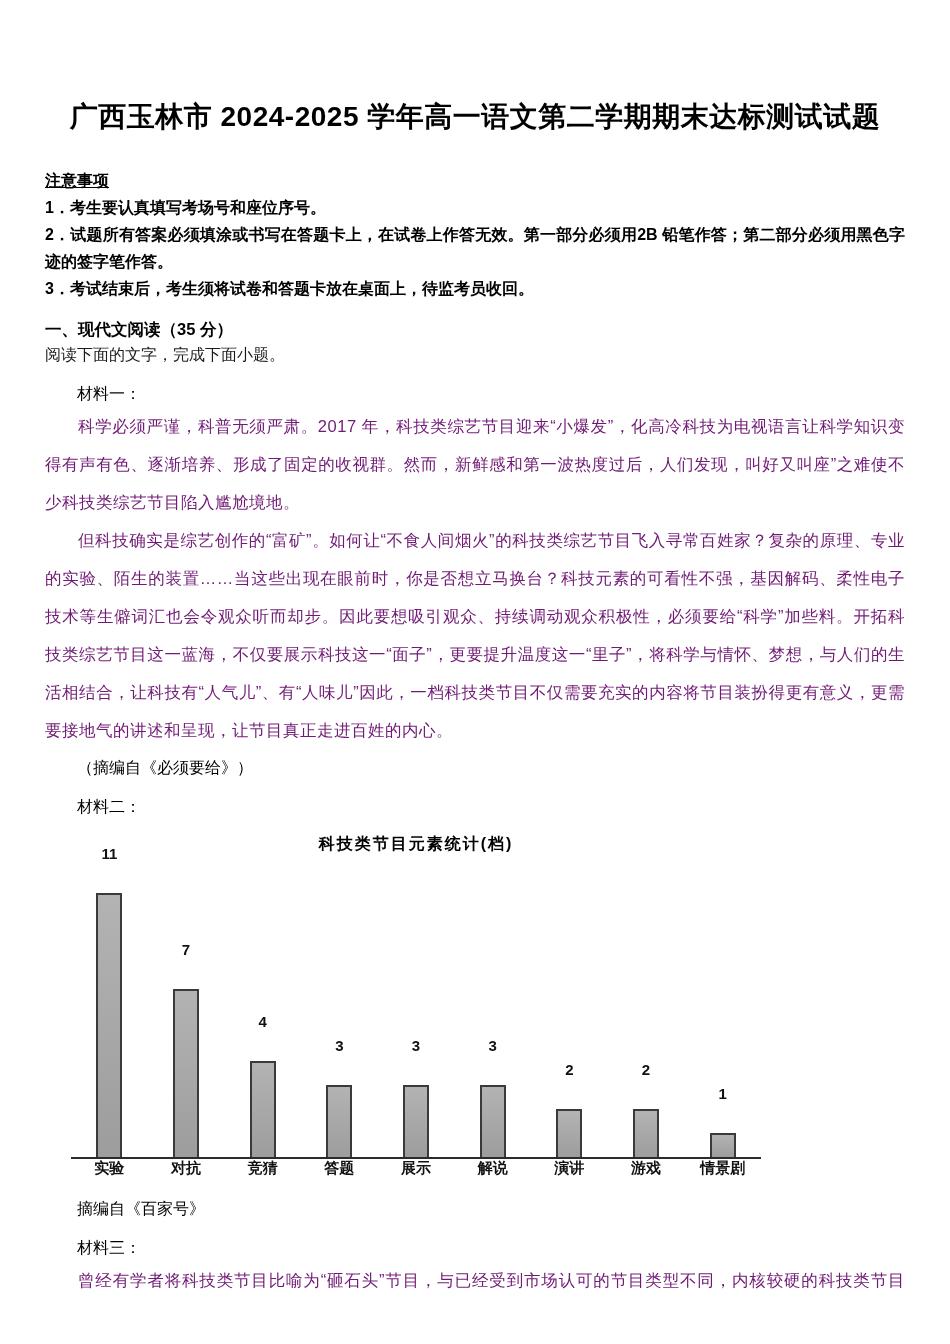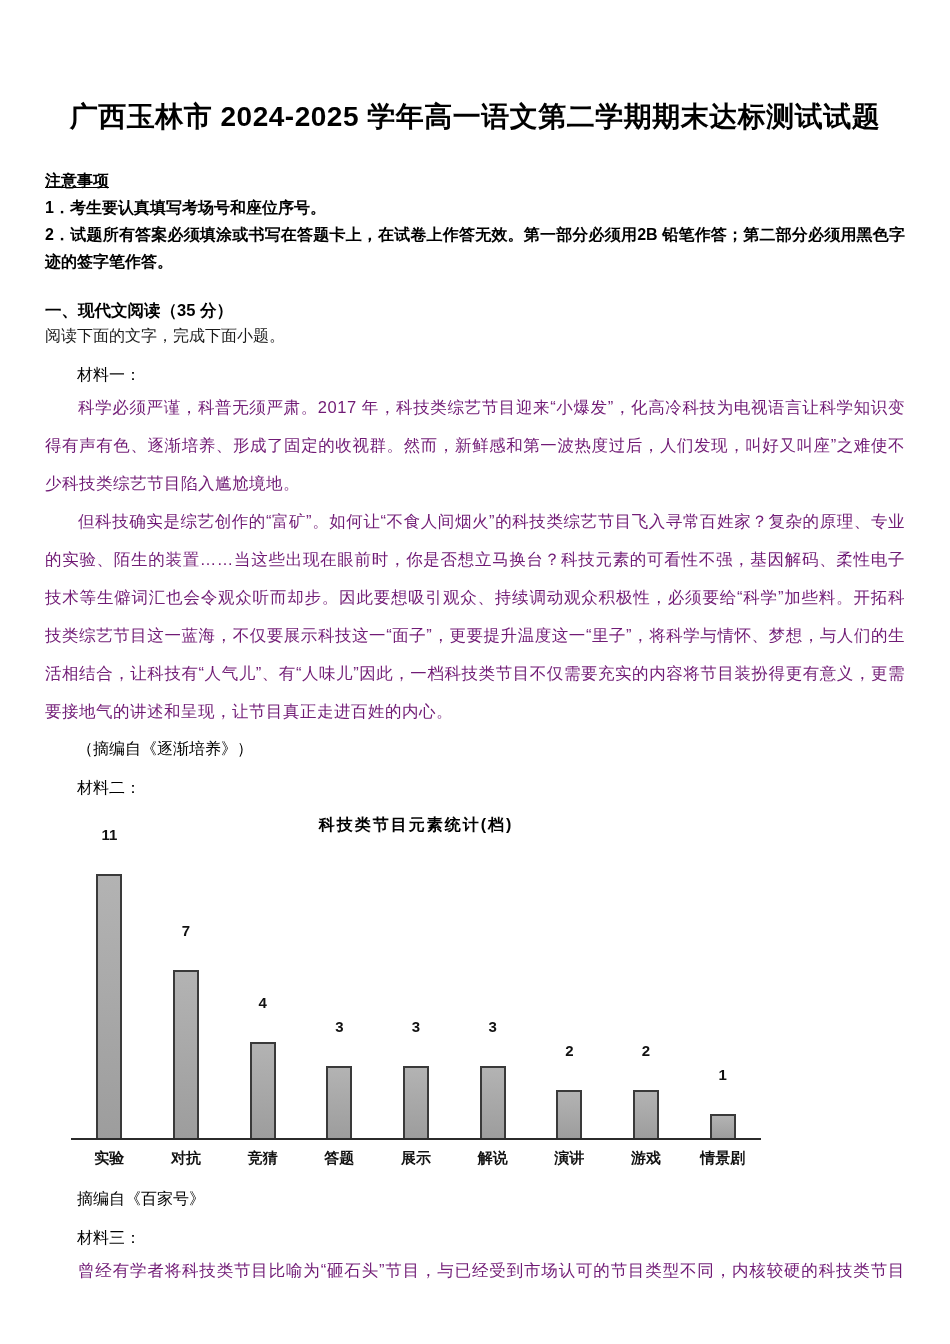--- a/index.html
+++ b/index.html
@@ -28,21 +28,21 @@
     text-decoration: underline;
   }
   .notice-item {
     font-size: 16px;
     line-height: 27px;
     font-weight: 700;
     text-align: justify;
   }
 
   .section-heading {
-    margin-top: 22px;
+    margin-top: 14px;
     font-size: 16.5px;
     font-weight: bold;
     line-height: 26px;
   }
   .section-intro {
     font-size: 16px;
     line-height: 26px;
     color: #1a1a1a;
   }
 
@@ -102,50 +102,51 @@
     font-size: 15px;
     margin-bottom: 3px;
     color: #111;
   }
   .bar {
     width: 26px;
     background: linear-gradient(180deg, #b3b3b3, #9d9d9d);
     border: 2px solid #3a3a3a;
     border-bottom: none;
   }
-  .labels-row { display: flex; margin-top: 9px; }
+  .labels-row { display: flex; margin-top: 0; }
   .label-cell {
     flex: 1;
     text-align: center;
     font-weight: bold;
     font-size: 15px;
     color: #111;
   }
   .chart-source { margin-top: 18px; }
 </style>
 </head>
 <body>
 
 <div class="page">
 
   <h1 class="title">广西玉林市 2024-2025 学年高一语文第二学期期末达标测试试题</h1>
 
   <div class="notice">
     <div class="notice-heading">注意事项</div>
     <div class="notice-item">1．考生要认真填写考场号和座位序号。</div>
     <div class="notice-item">2．试题所有答案必须填涂或书写在答题卡上，在试卷上作答无效。第一部分必须用2B 铅笔作答；第二部分必须用黑色字迹的签字笔作答。</div>
+    <div class="notice-item">3．考试结束后，考生须将试卷和答题卡放在桌面上，待监考员收回。</div>
   </div>
 
   <div class="section-heading">一、现代文阅读（35 分）</div>
   <div class="section-intro">阅读下面的文字，完成下面小题。</div>
 
   <div class="material-label">材料一：</div>
   <p class="body-para">科学必须严谨，科普无须严肃。2017 年，科技类综艺节目迎来“小爆发”，化高冷科技为电视语言让科学知识变得有声有色、逐渐培养、形成了固定的收视群。然而，新鲜感和第一波热度过后，人们发现，叫好又叫座”之难使不少科技类综艺节目陷入尴尬境地。</p>
   <p class="body-para">但科技确实是综艺创作的“富矿”。如何让“不食人间烟火”的科技类综艺节目飞入寻常百姓家？复杂的原理、专业的实验、陌生的装置……当这些出现在眼前时，你是否想立马换台？科技元素的可看性不强，基因解码、柔性电子技术等生僻词汇也会令观众听而却步。因此要想吸引观众、持续调动观众积极性，必须要给“科学”加些料。开拓科技类综艺节目这一蓝海，不仅要展示科技这一“面子”，更要提升温度这一“里子”，将科学与情怀、梦想，与人们的生活相结合，让科技有“人气儿”、有“人味儿”因此，一档科技类节目不仅需要充实的内容将节目装扮得更有意义，更需要接地气的讲述和呈现，让节目真正走进百姓的内心。</p>
-  <div class="source">（摘编自《逐渐培养》）</div>
+  <div class="source">（摘编自《必须要给》）</div>
 
   <div class="material-label">材料二：</div>
 
   <div class="chart">
     <div class="chart-title">科技类节目元素统计(档)</div>
     <div class="bars-row" id="bars-row">
         <div class="bar-cell">
           <div class="bar-value">11</div>
           <div class="bar" style="height: 264px;"></div>
         </div>

